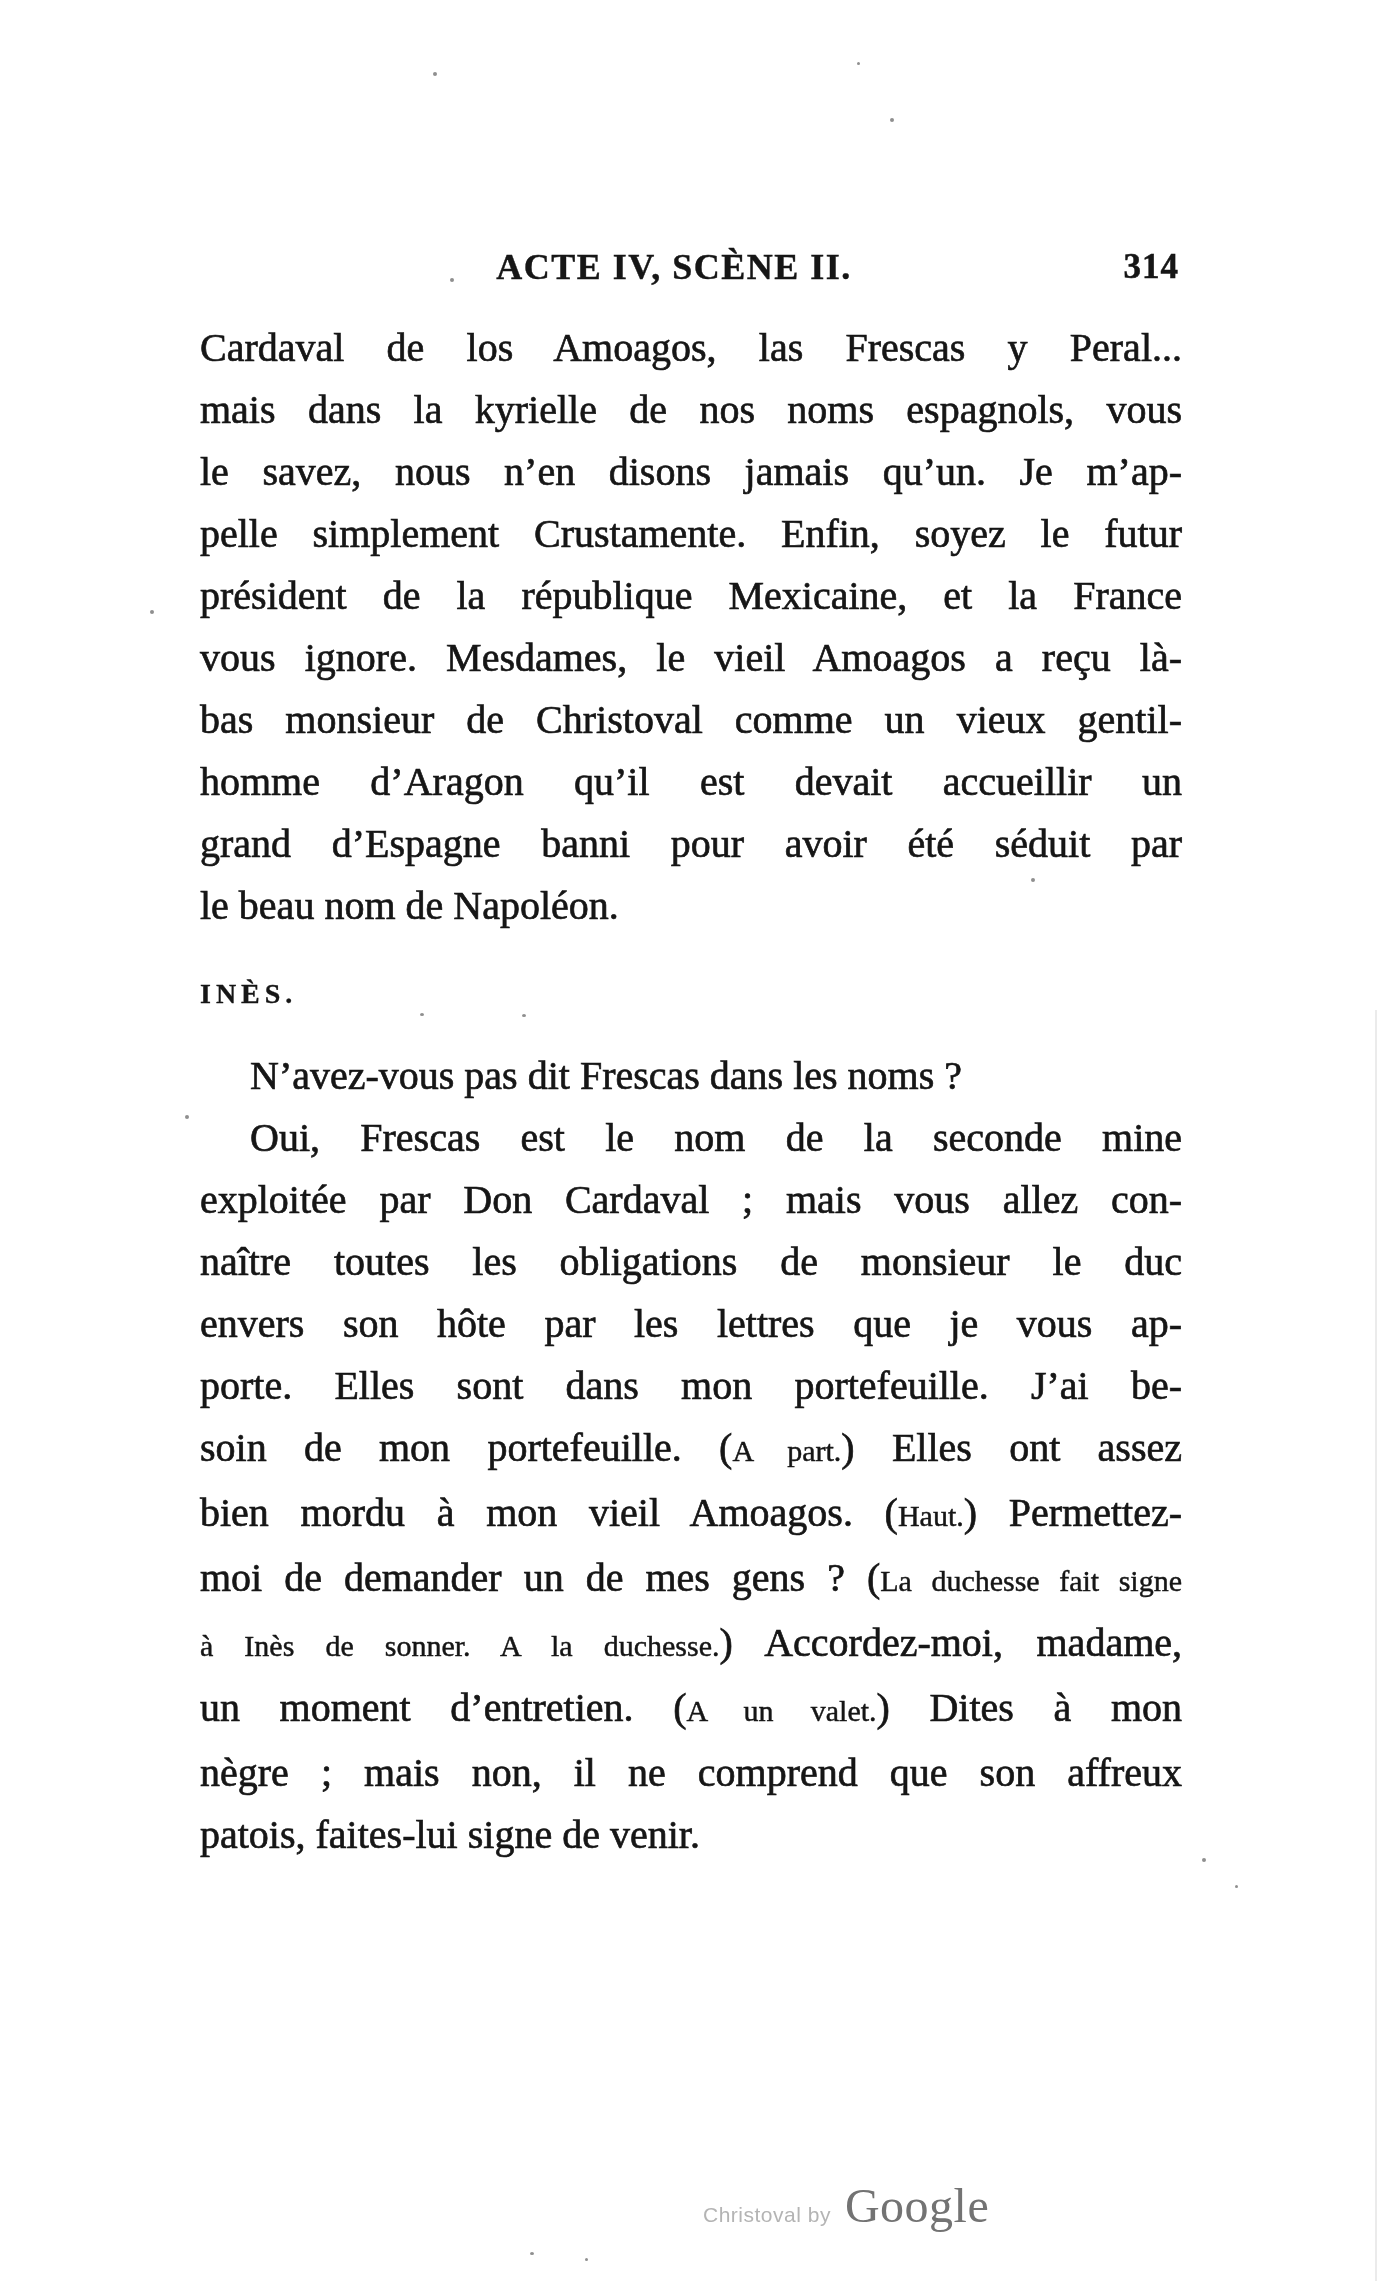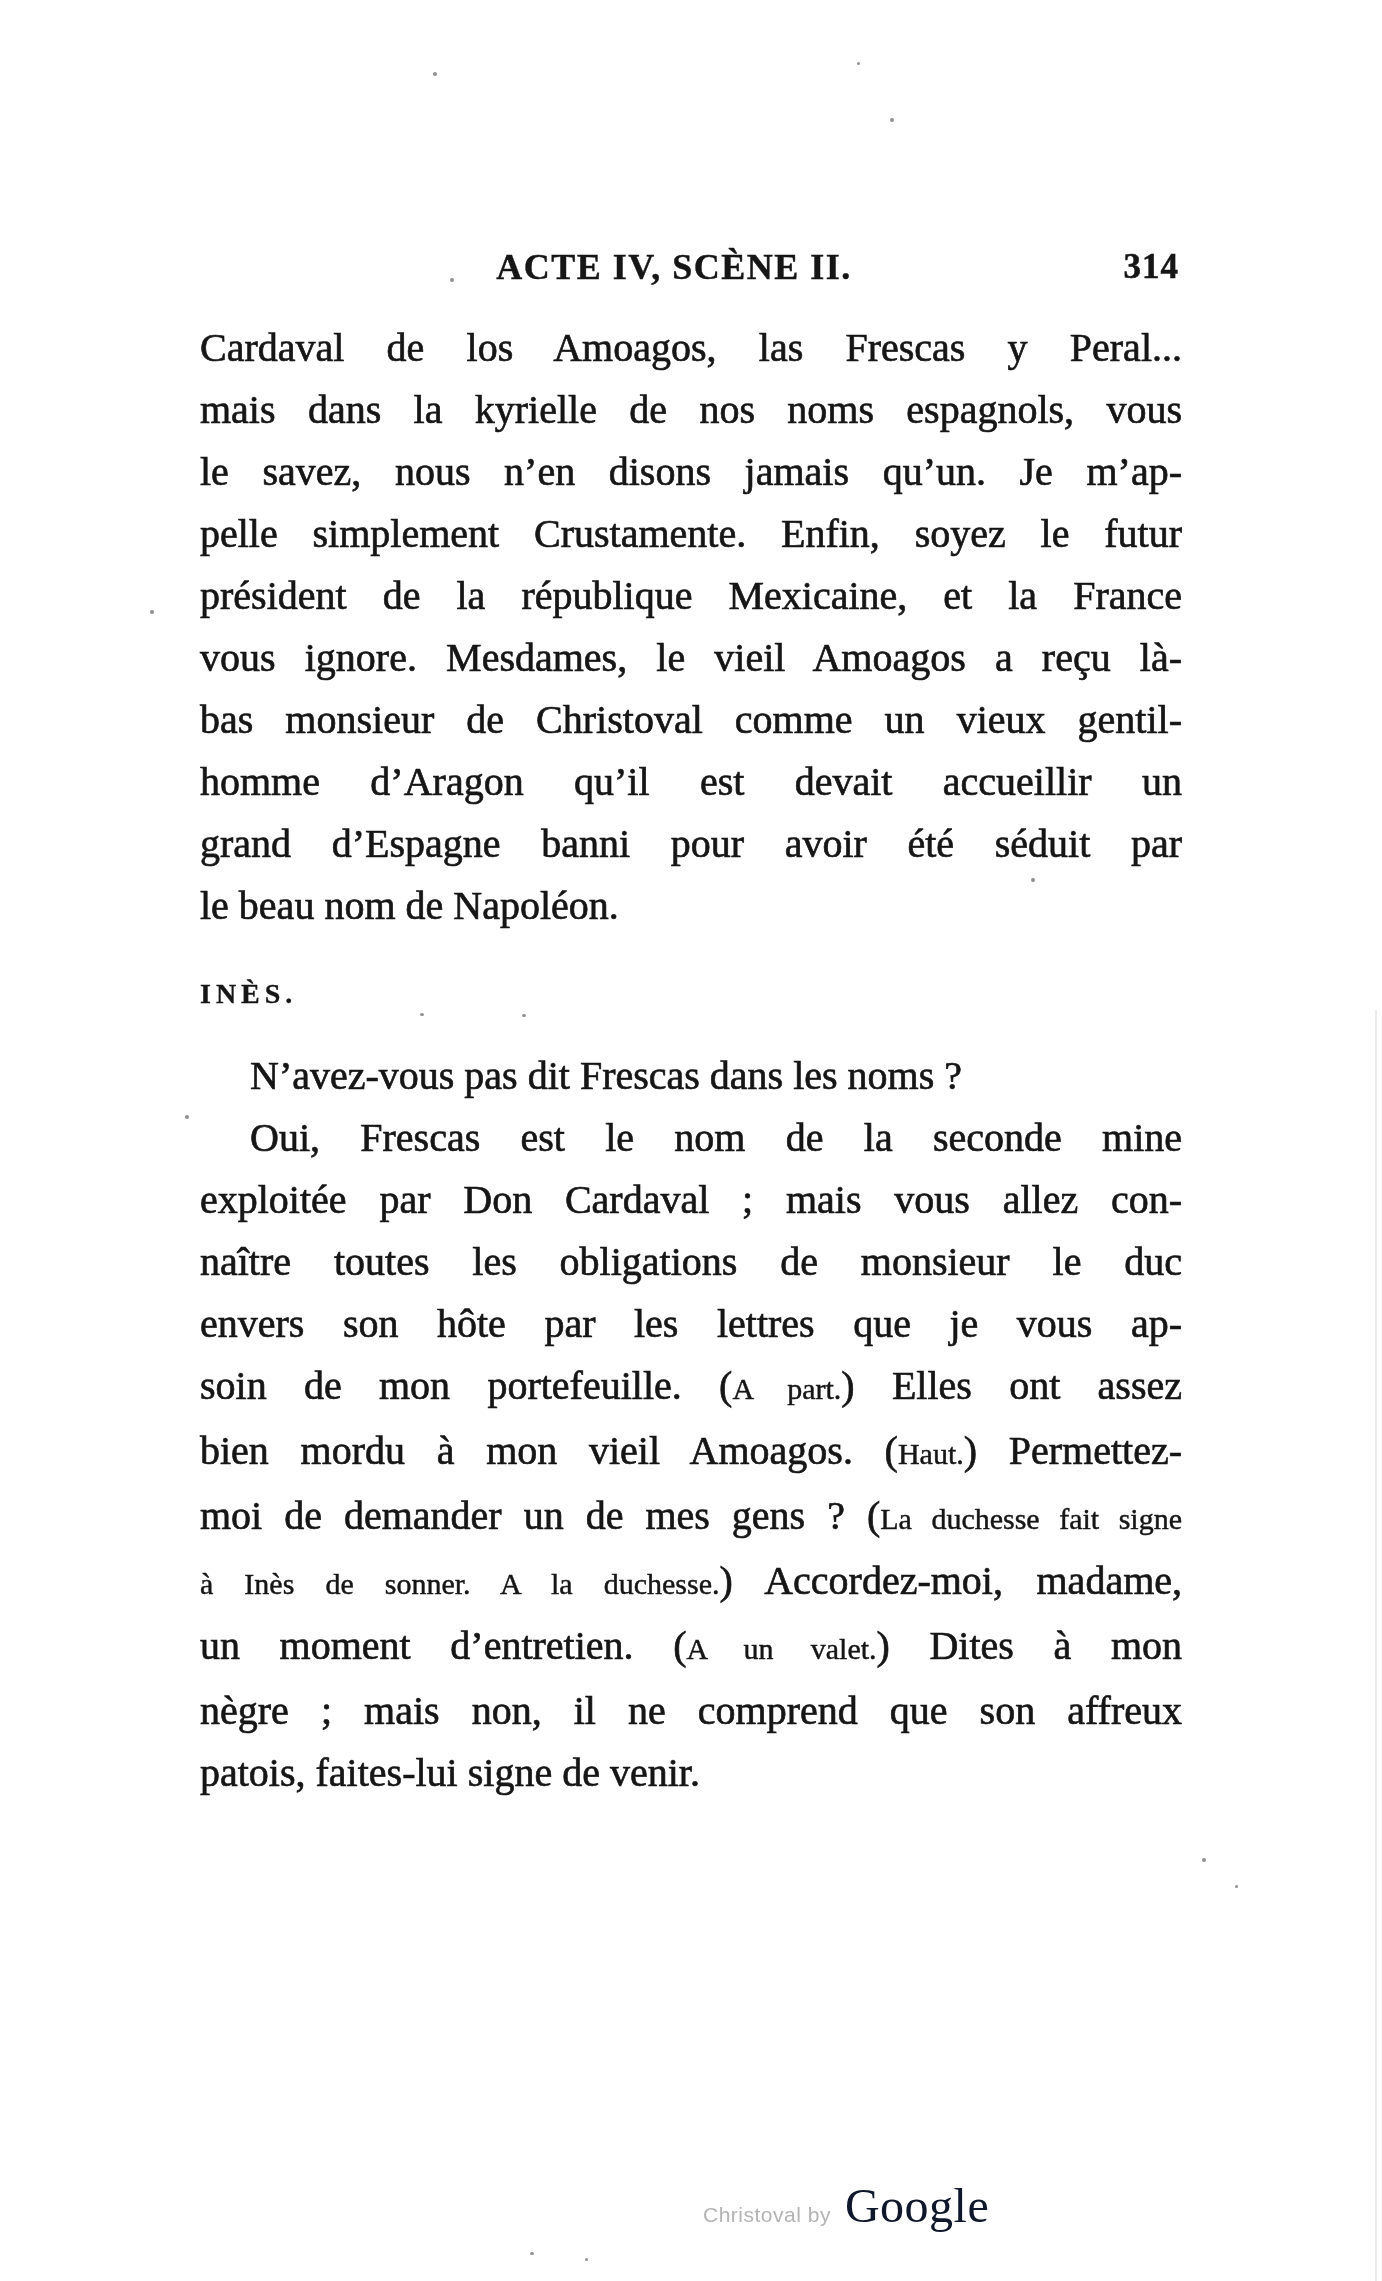--- a/index.html
+++ b/index.html
@@ -48,21 +48,21 @@
   .footer {
     position:absolute; left:703px; top:2178px;
     display:flex; align-items:baseline; gap:14px;
   }
   .digitized {
     font-family:"Liberation Sans", sans-serif;
     font-size:21px; color:#b4b4b4; letter-spacing:0.5px;
   }
   .google-logo {
     font-family:"Liberation Serif", serif;
-    font-size:48px; color:#0f172a; letter-spacing:0.5px;
+    font-size:48px; color:#737373; letter-spacing:0.5px;
   }
 
   .speck { position:absolute; background:#444444; border-radius:50%; opacity:0.6; }
   .page-edge {
     position:absolute; right:5px; top:1010px; bottom:0; width:2px;
     background:#ebebeb;
   }
 </style>
 </head>
 <body>
@@ -89,20 +89,21 @@
       </div>
       <div class="speaker">INÈS.</div>
       <div class="paragraph">
         <div class="line ind"><span>N’avez-vous pas dit Frescas dans les noms ?</span></div>
       </div>
       <div class="paragraph">
         <div class="line j ind"><span>Oui, Frescas est le nom de la seconde mine</span></div>
         <div class="line j"><span>exploitée par Don Cardaval ; mais vous allez con-</span></div>
         <div class="line j"><span>naître toutes les obligations de monsieur le duc</span></div>
         <div class="line j"><span>envers son hôte par les lettres que je vous ap-</span></div>
+        <div class="line j"><span>porte. Elles sont dans mon portefeuille. J’ai be-</span></div>
         <div class="line j"><span>soin de mon portefeuille. (</span><span class="sd">A part.</span><span>) Elles ont assez</span></div>
         <div class="line j"><span>bien mordu à mon vieil Amoagos. (</span><span class="sd">Haut.</span><span>) Permettez-</span></div>
         <div class="line j"><span>moi de demander un de mes gens ? (</span><span class="sd">La duchesse fait signe</span></div>
         <div class="line j"><span class="sd">à Inès de sonner. A la duchesse.</span><span>) Accordez-moi, madame,</span></div>
         <div class="line j"><span>un moment d’entretien. (</span><span class="sd">A un valet.</span><span>) Dites à mon</span></div>
         <div class="line j"><span>nègre ; mais non, il ne comprend que son affreux</span></div>
         <div class="line"><span>patois, faites-lui signe de venir.</span></div>
       </div>
     </div>
 

